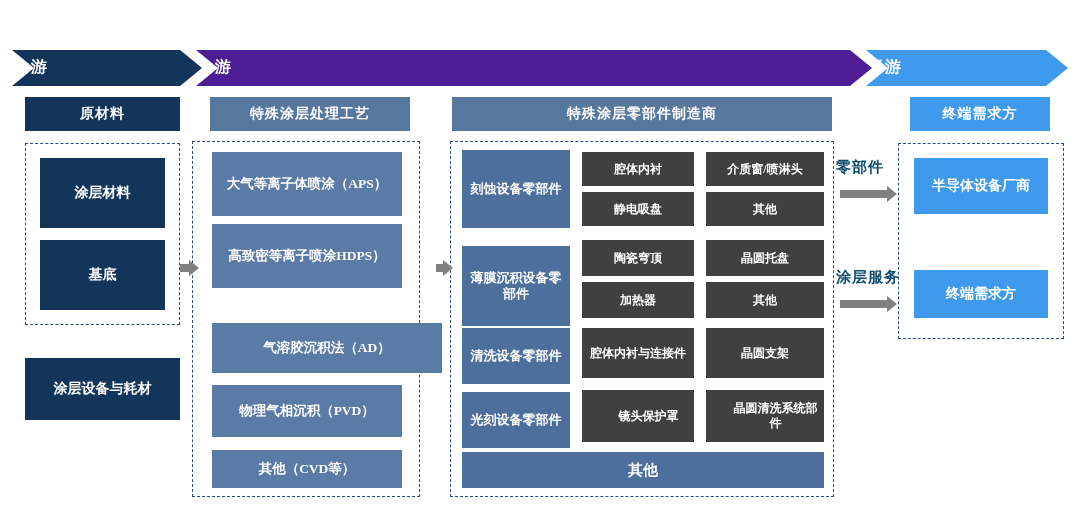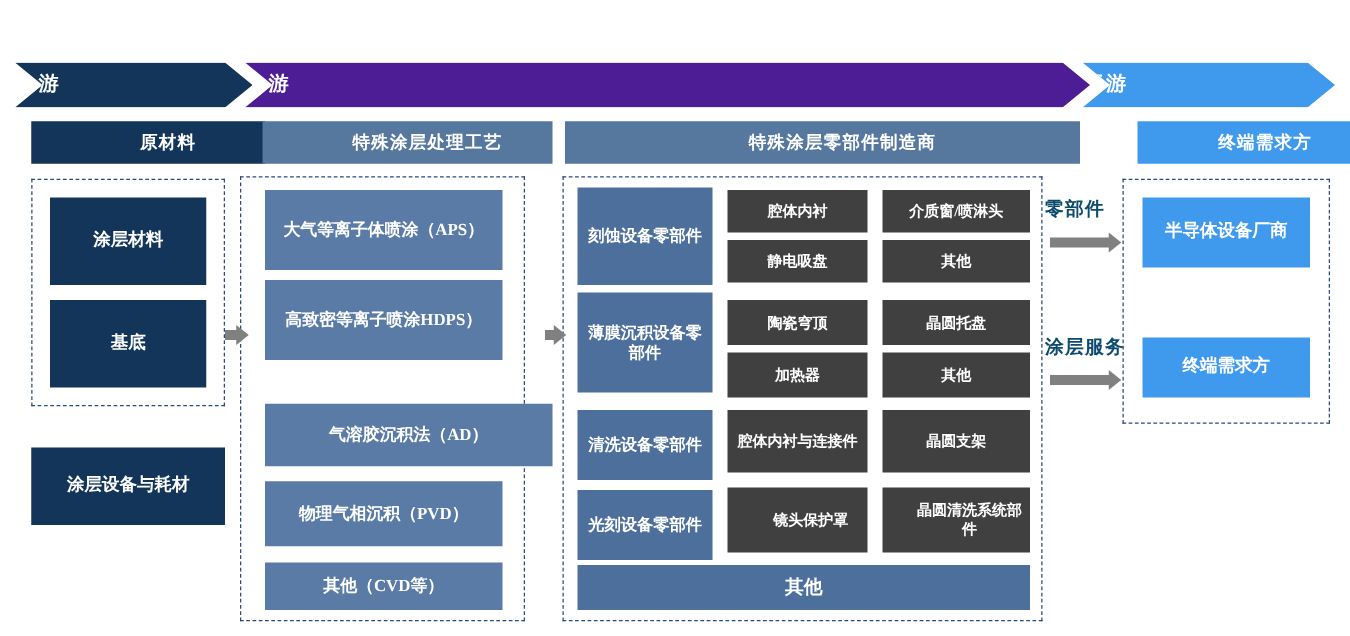--- a/index.html
+++ b/index.html
@@ -38,21 +38,21 @@
   }
   .ban-down{
     left:866px;top:50px;width:202px;background:#3f9aee;
     clip-path:polygon(0 0, calc(100% - 22px) 0, 100% 50%, calc(100% - 22px) 100%, 0 100%, 22px 50%);
   }
 
   
   .subhead{
     position:absolute;height:34px;
     display:flex;align-items:center;justify-content:center;
-    color:#ffffff;font-size:14px;font-weight:bold;letter-spacing:1px;padding-left:32px;
+    color:#ffffff;font-size:14px;font-weight:bold;letter-spacing:1px;
   }
   .sh-raw{left:25px;top:97px;width:155px;background:#123559;}
   .sh-proc{left:210px;top:97px;width:200px;background:#56779e;}
   .sh-mfg{left:452px;top:97px;width:380px;background:#56779e;}
   .sh-end{left:910px;top:97px;width:140px;background:#3f9aee;}
 
   
   .dash{
     position:absolute;
     border:1.6px dashed #2b4a80;
@@ -85,21 +85,21 @@
   
   .p1{left:212px;top:152px;width:190px;height:64px;}
   .p2{left:212px;top:224px;width:190px;height:64px;}
   .p3{left:212px;top:323px;width:230px;height:50px;}
   .p4{left:212px;top:385px;width:190px;height:52px;}
   .p5{left:212px;top:450px;width:190px;height:38px;}
 
   
   .m-cat{left:462px;width:108px;}
   .mc1{top:150px;height:78px;}
-  .mc2{top:234px;height:80px;text-align:center;}
+  .mc2{top:246px;height:80px;text-align:center;}
   .mc3{top:328px;height:56px;}
   .mc4{top:392px;height:56px;}
 
   
   .m-i-a{left:582px;width:112px;}
   .m-i-b{left:706px;width:118px;}
   .r1{top:152px;height:34px;}
   .r2{top:192px;height:34px;}
   .r3{top:240px;height:36px;}
   .r4{top:282px;height:36px;}

